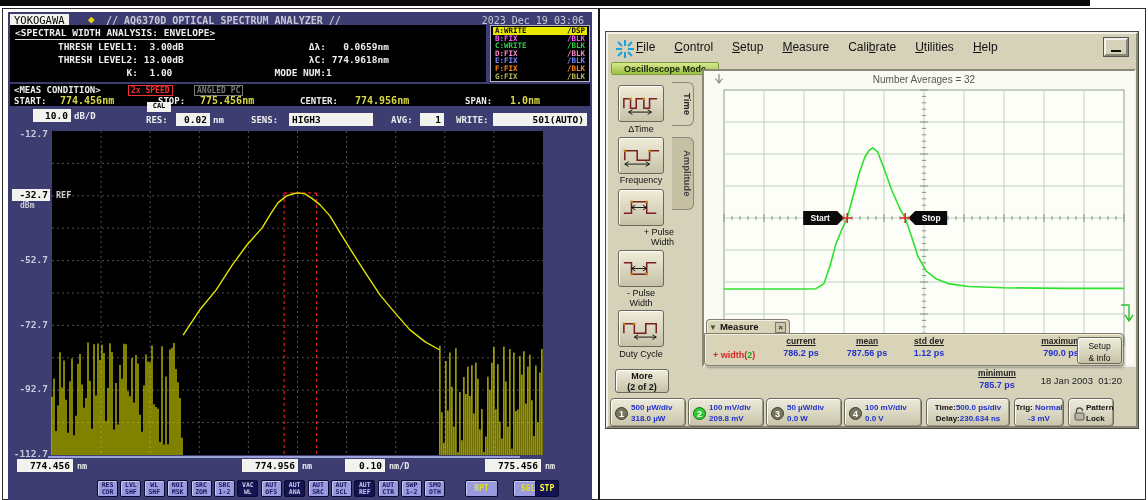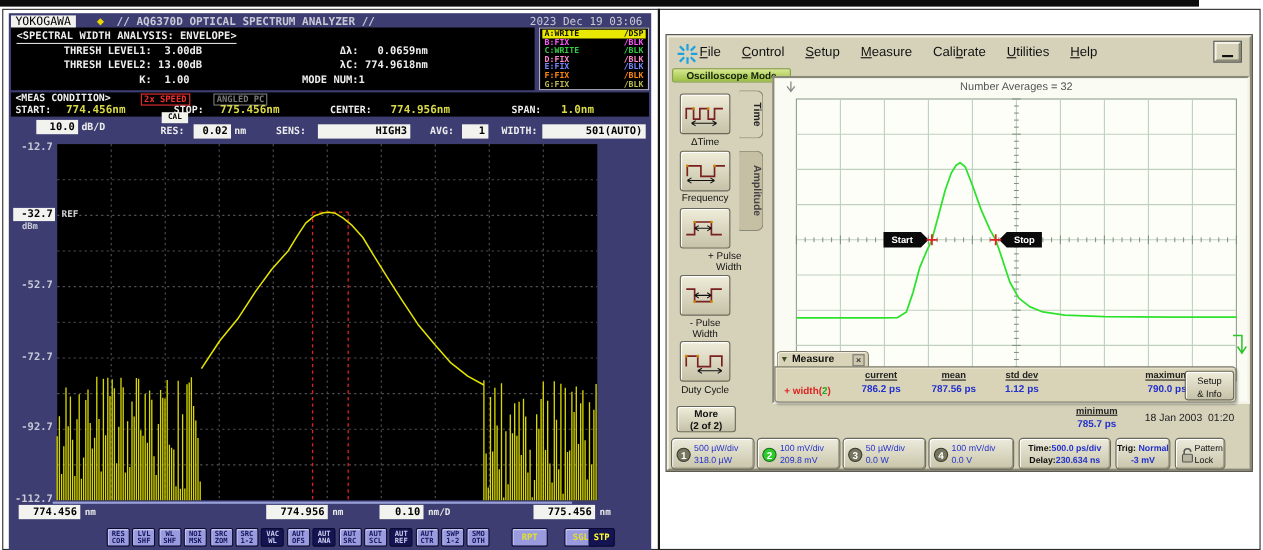--- a/index.html
+++ b/index.html
@@ -95,21 +95,21 @@
   .mcol .vl{font-size:9px;font-weight:bold;color:#2230cc;margin-top:2px}
   #mrow-label{position:absolute;left:8px;top:16px;font-size:9px;font-weight:bold}
   #setup-btn{position:absolute;left:372px;top:3px;width:45px;height:27px;border:1px solid #6a685a;border-radius:3px;
        background:linear-gradient(#efecd9,#c6c2a8);box-shadow:inset 1px 1px 0 #fff;
        font-size:8.5px;color:#111;text-align:center;line-height:12px;padding-top:2px}
   #scope-date{position:absolute;right:14px;top:341px;font-size:9.5px;color:#222;white-space:pre}
   .sbtn{position:absolute;top:364px;height:29px;border:1px solid #6a685a;border-radius:4px;
        background:linear-gradient(#eceadb,#c9c5aa);box-shadow:inset 1px 1px 0 #fff, inset -1px -1px 0 #9a9886}
   .chnum{position:absolute;left:4px;top:8px;width:13px;height:13px;border-radius:50%;
        font-size:9px;font-weight:bold;color:#fff;text-align:center;line-height:13px;border:1px solid #3a3a30}
-  .chtext{position:absolute;left:20px;top:3px;font-size:8px;font-weight:normal;color:#2230cc;line-height:11px;white-space:nowrap}
+  .chtext{position:absolute;left:20px;top:3px;font-size:8px;font-weight:bold;color:#2230cc;line-height:11px;white-space:nowrap}
   .stext{position:absolute;left:0;top:3px;width:100%;text-align:center;font-size:8px;font-weight:bold;line-height:11px;white-space:nowrap}
   .stext .k{color:#111}.stext .v{color:#2230cc}
   #pattern-btn svg{position:absolute;left:5px;top:8px}
   #pattern-btn .chtext{color:#111;left:17px}
 </style>
 </head>
 <body>
 
 <div id="topbar"></div>
 <div id="frame"></div>
@@ -179,24 +179,24 @@
     <span class="mvalue" style="left:500px">1.0nm</span>
   </div>
 
   <span class="wbox" style="left:25px;top:97px;width:38px;height:13px">10.0</span>
   <span class="slabel" style="left:66px;top:99px">dB/D</span>
   <span class="wbox" style="left:139px;top:90px;width:24px;height:10px;font-size:7px;line-height:9px;text-align:center">CAL</span>
   <span class="slabel" style="left:138px;top:103px">RES:</span>
   <span class="wbox" style="left:168px;top:101px;width:34px;height:13px">0.02</span>
   <span class="slabel" style="left:205px;top:103px">nm</span>
   <span class="slabel" style="left:243px;top:103px">SENS:</span>
-  <span class="wbox" style="left:281px;top:101px;width:84px;height:13px;text-align:right">HIGH3</span>
+  <span class="wbox" style="left:281px;top:101px;width:84px;height:13px;text-align:left">HIGH3</span>
   <span class="slabel" style="left:383px;top:103px">AVG:</span>
   <span class="wbox" style="left:412px;top:101px;width:24px;height:13px">1</span>
-  <span class="slabel" style="left:448px;top:103px">WIDTH:</span>
+  <span class="slabel" style="left:448px;top:103px">WRITE:</span>
   <span class="wbox" style="left:485px;top:101px;width:94px;height:13px">501(AUTO)</span>
 
   <svg id="osa-svg" style="position:absolute;left:0;top:119px" width="584" height="324" viewBox="0 119 584 324">
       <rect x="44" y="119" width="491" height="324" fill="#000"></rect>
       <g stroke="#515158" stroke-width="1" stroke-dasharray="2 3">
         <line x1="93.1" y1="119" x2="93.1" y2="443"></line>
         <line x1="44" y1="151.4" x2="535" y2="151.4"></line>
         <line x1="142.2" y1="119" x2="142.2" y2="443"></line>
         <line x1="44" y1="183.8" x2="535" y2="183.8"></line>
         <line x1="191.3" y1="119" x2="191.3" y2="443"></line>

